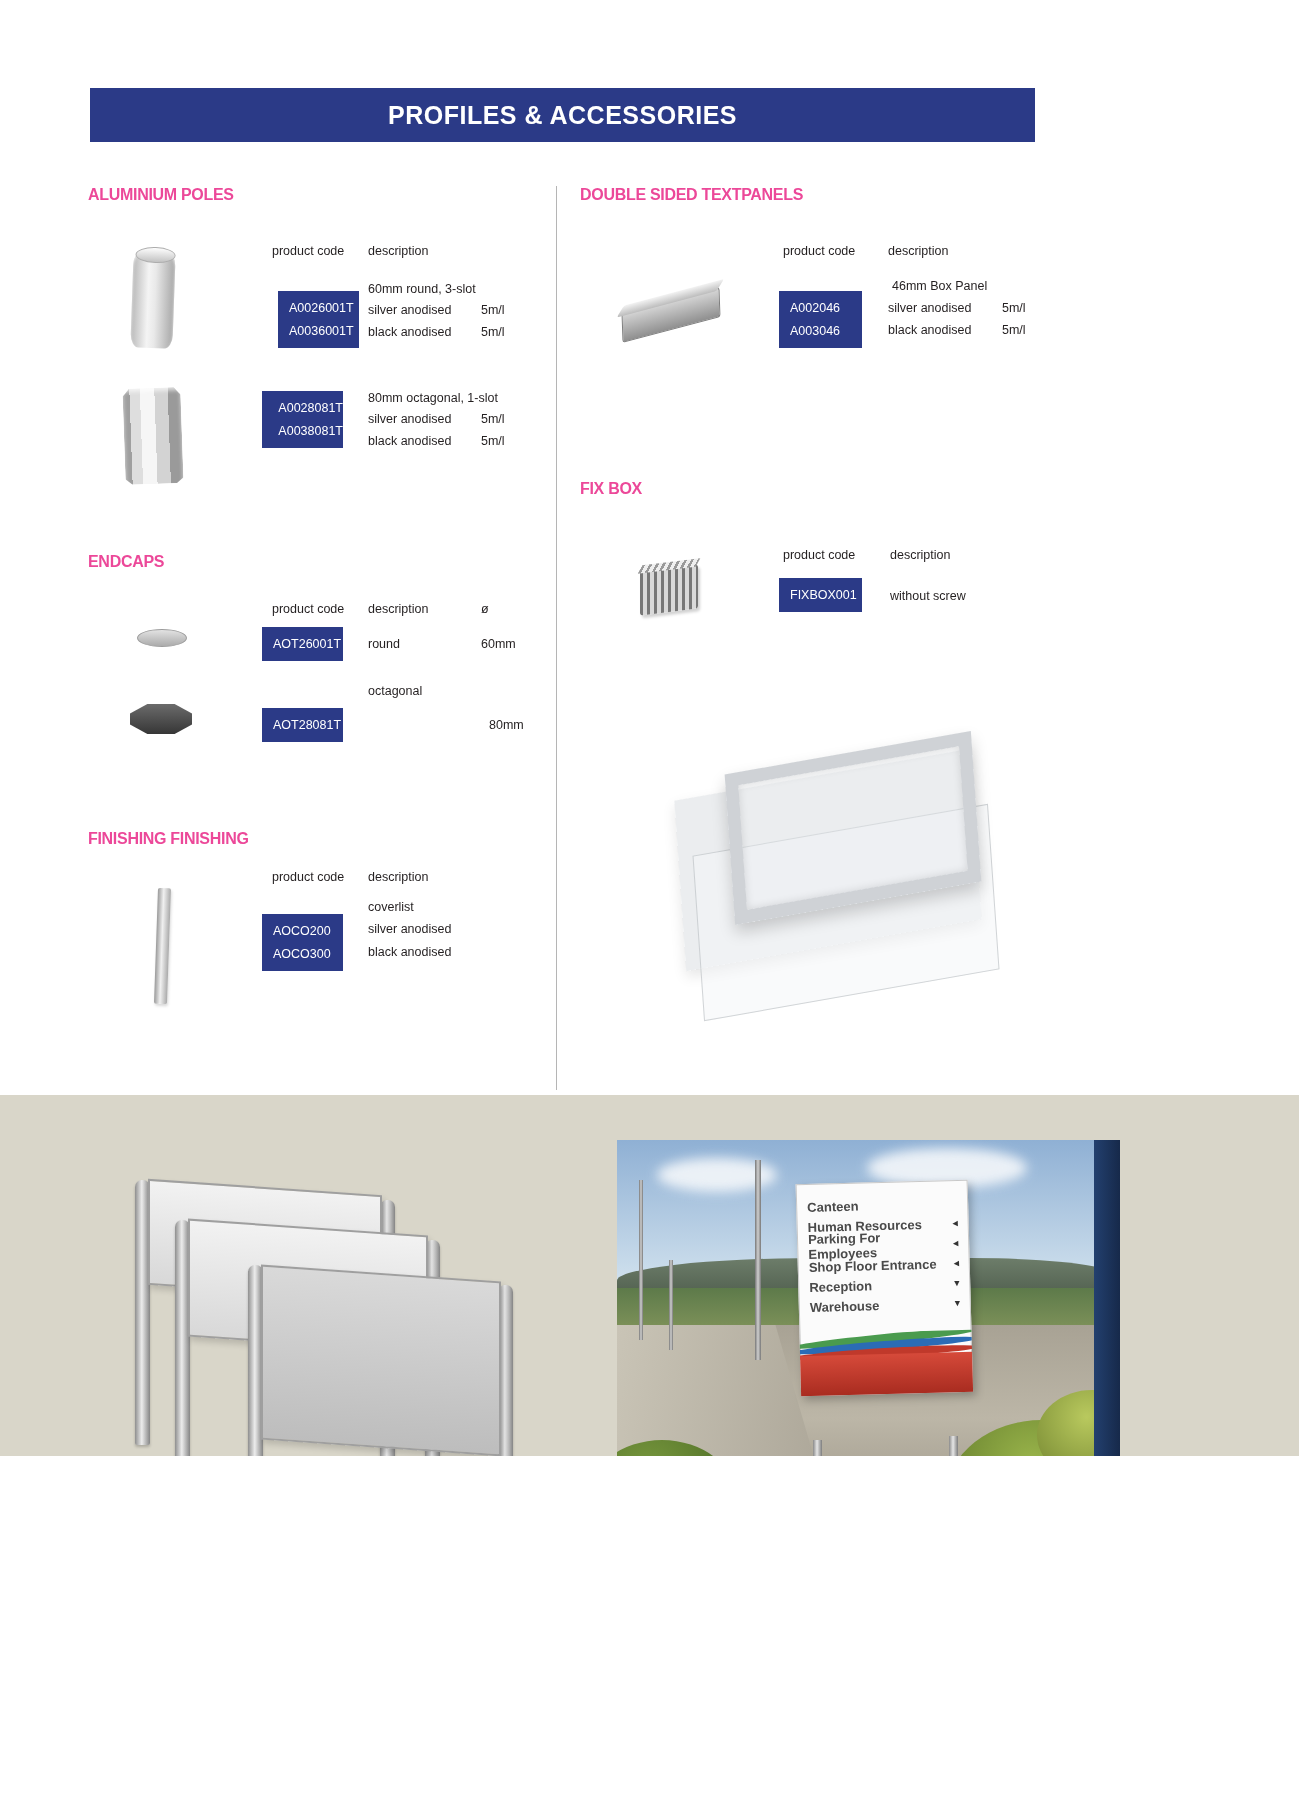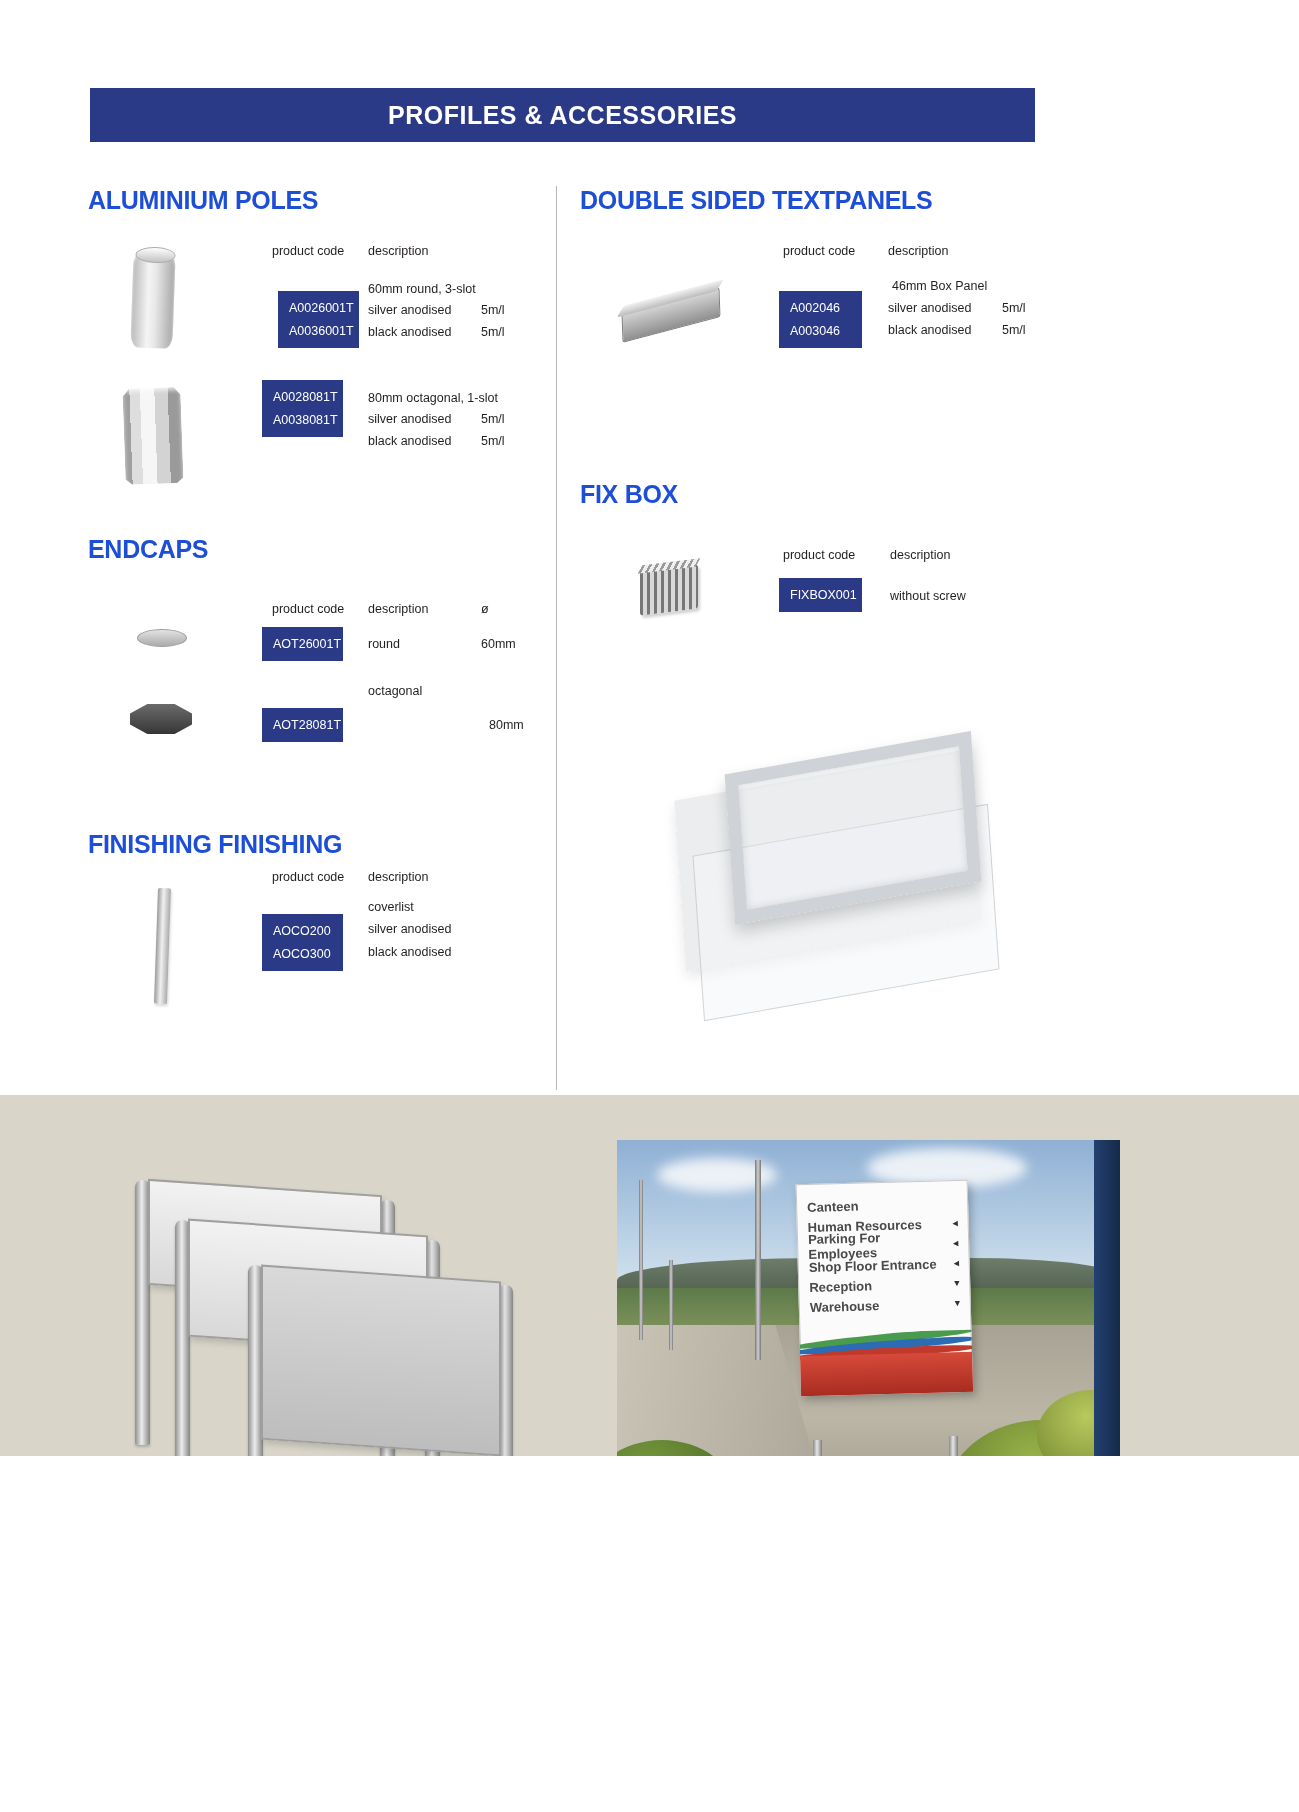--- a/index.html
+++ b/index.html
@@ -14,21 +14,21 @@
   
   .banner {
     left:90px; top:88px; width:945px; height:54px;
     background:#2b3a87; display:flex; align-items:center; justify-content:center;
   }
   .banner span {
     color:#ffffff; font-size:25px; font-weight:bold; letter-spacing:0.5px;
   }
 
   
-  .sec-title { font-size:25px; font-weight:bold; color:#1d4ed8; letter-spacing:-0.3px; }
+  .sec-title { font-size:16px; font-weight:bold; color:#ec4899; letter-spacing:-0.3px; }
   .th  { font-size:12.5px; color:#231f20; }
   .td  { font-size:12.5px; color:#231f20; white-space:nowrap; }
   .codebox {
     background:#2b3a87; color:#ffffff; font-size:12.5px;
     display:flex; flex-direction:column; justify-content:space-evenly;
     padding-left:11px;
   }
   .divider { left:556px; top:186px; width:1px; height:904px; background:#b5b5b5; }
 
   
@@ -191,30 +191,30 @@
     <span>A0036001T</span>
   </div>
   <div class="abs td" style="left:368px; top:303px;">silver anodised</div>
   <div class="abs td" style="left:368px; top:325px;">black anodised</div>
   <div class="abs td" style="left:481px; top:303px;">5m/l</div>
   <div class="abs td" style="left:481px; top:325px;">5m/l</div>
 
   <div class="abs pole-oct" style="left:124px; top:388px;"></div>
 
   <div class="abs td" style="left:368px; top:391px;">80mm octagonal, 1-slot</div>
-  <div class="abs codebox" style="left:262px; top:380px; width:81px; height:57px;">
+  <div class="abs codebox" style="left:262px; top:391px; width:81px; height:57px;align-items:flex-end;">
     <span>A0028081T</span>
     <span>A0038081T</span>
   </div>
   <div class="abs td" style="left:368px; top:412px;">silver anodised</div>
   <div class="abs td" style="left:368px; top:434px;">black anodised</div>
   <div class="abs td" style="left:481px; top:412px;">5m/l</div>
   <div class="abs td" style="left:481px; top:434px;">5m/l</div>
 
-  <div class="abs sec-title" style="left:88px; top:535px;">ENDCAPS</div>
+  <div class="abs sec-title" style="left:88px; top:553px;">ENDCAPS</div>
 
   <div class="abs th" style="left:272px; top:602px;">product code</div>
   <div class="abs th" style="left:368px; top:602px;">description</div>
   <div class="abs th" style="left:481px; top:602px;">ø</div>
 
   <div class="abs endcap-round" style="left:137px; top:629px;"></div>
   <div class="abs codebox" style="left:262px; top:627px; width:81px; height:34px;">
     <span>AOT26001T</span>
   </div>
   <div class="abs td" style="left:368px; top:637px;">round</div>

